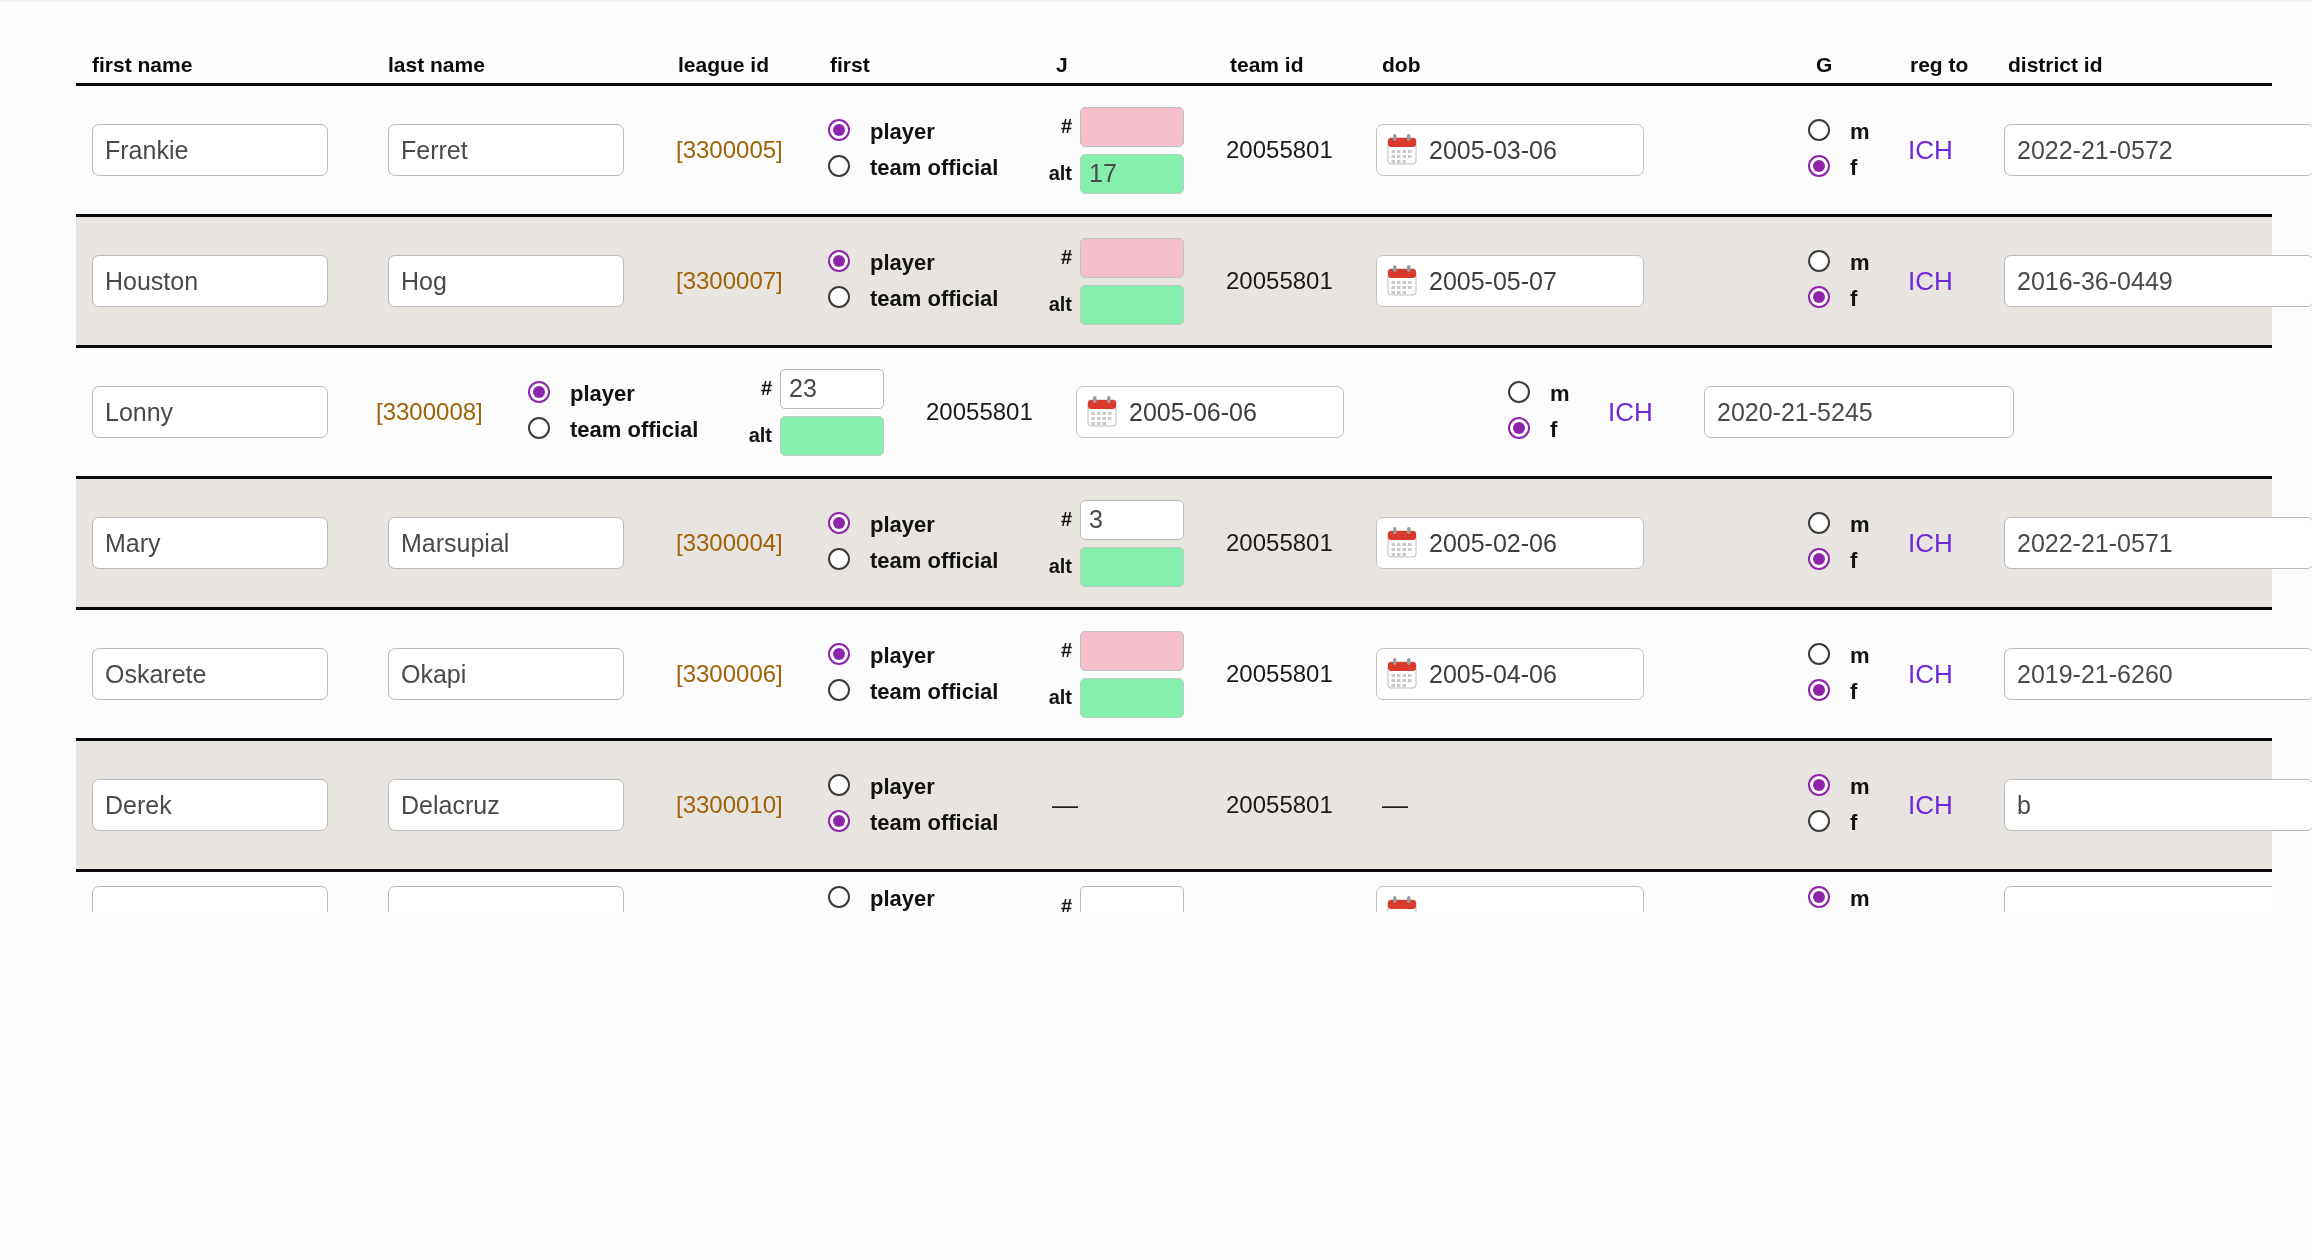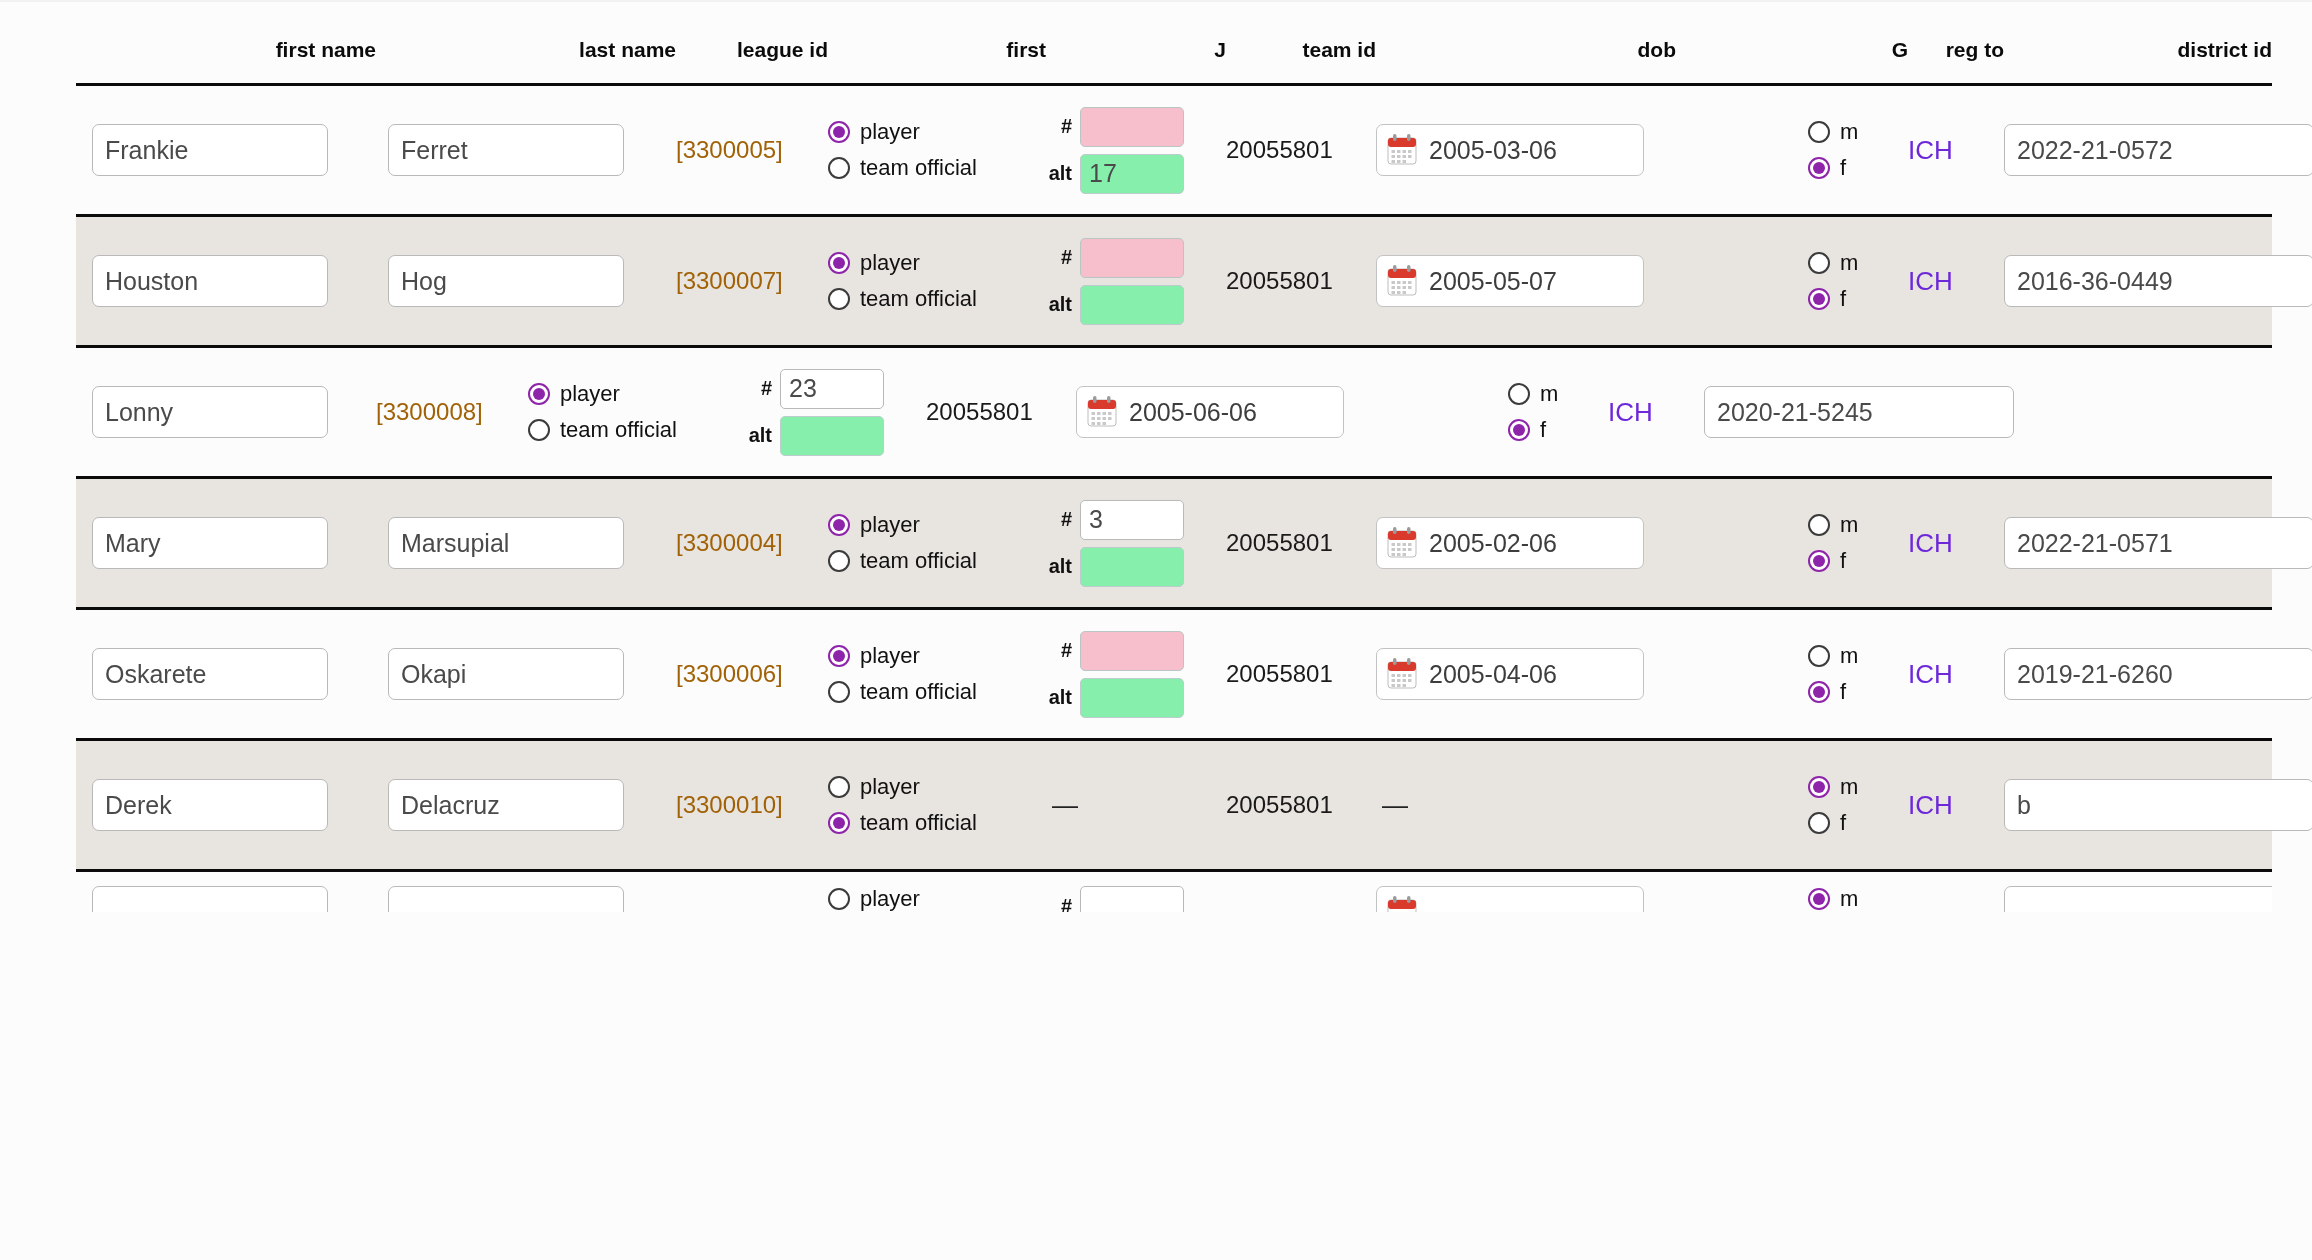--- a/index.html
+++ b/index.html
@@ -44,22 +44,21 @@
   
   .roster {
     margin-top: 42px;
     width: 2196px;
   }
   .thead {
     display: flex;
     align-items: flex-end;
     height: 42px;
     border-bottom: 3px solid #0b0b0b;
-    padding-bottom: 21px;
-    text-align: right;
+    padding-bottom: 6px;
   }
   .thead .th {
     font-size: 21px;
     font-weight: bold;
     color: #0b0b0b;
     white-space: nowrap;
   }
 
   .trow {
     display: flex;
@@ -114,21 +113,21 @@
   .tinput.dist { width: 272px; }
   .tinput.dist.overflow { width: 310px; }
 
   .league-id { font-size: 24px; color: #a16207; white-space: nowrap; }
   .team-id   { font-size: 24px; color: #1a1a1a; white-space: nowrap; }
   .reg-to    { font-size: 26px; color: #6d28d9; white-space: nowrap; }
   .dash      { font-size: 26px; color: #222; }
 
   
   .radio-group { display: flex; flex-direction: column; gap: 10px; }
-  .radio-row { display: flex; align-items: center; gap: 10px; white-space: nowrap; }
+  .radio-row { display: flex; align-items: flex-start; gap: 20px; white-space: nowrap; font-weight: bold; }
   .radio {
     width: 22px; height: 22px;
     border-radius: 50%;
     border: 2px solid #3b3b3b;
     background: #ffffff;
     flex: 0 0 auto;
     position: relative;
   }
   .radio.on {
     border-color: #8e24aa;

